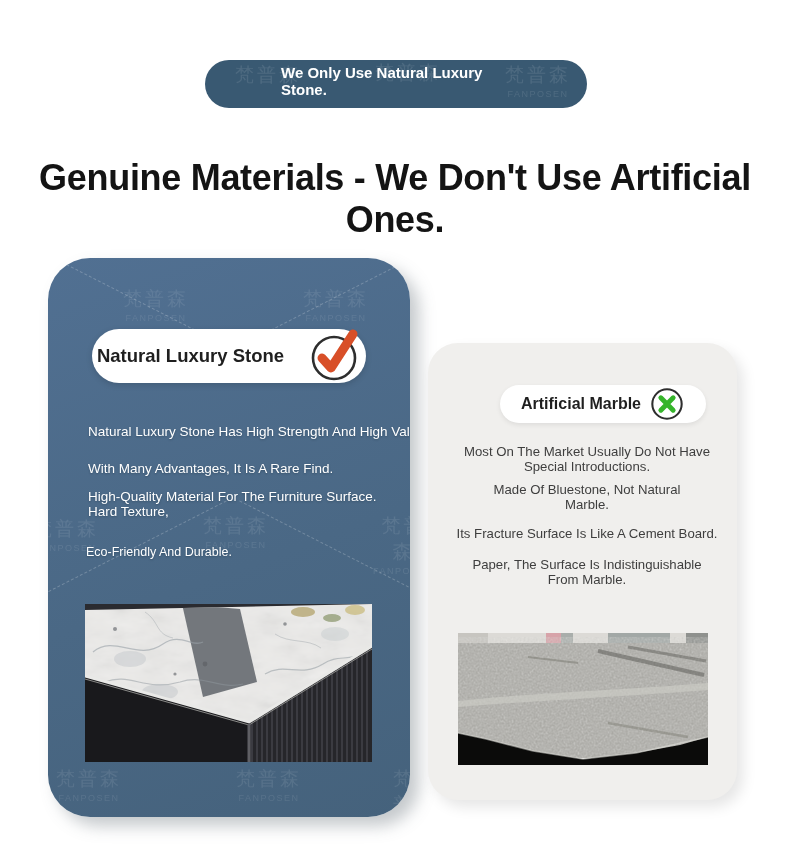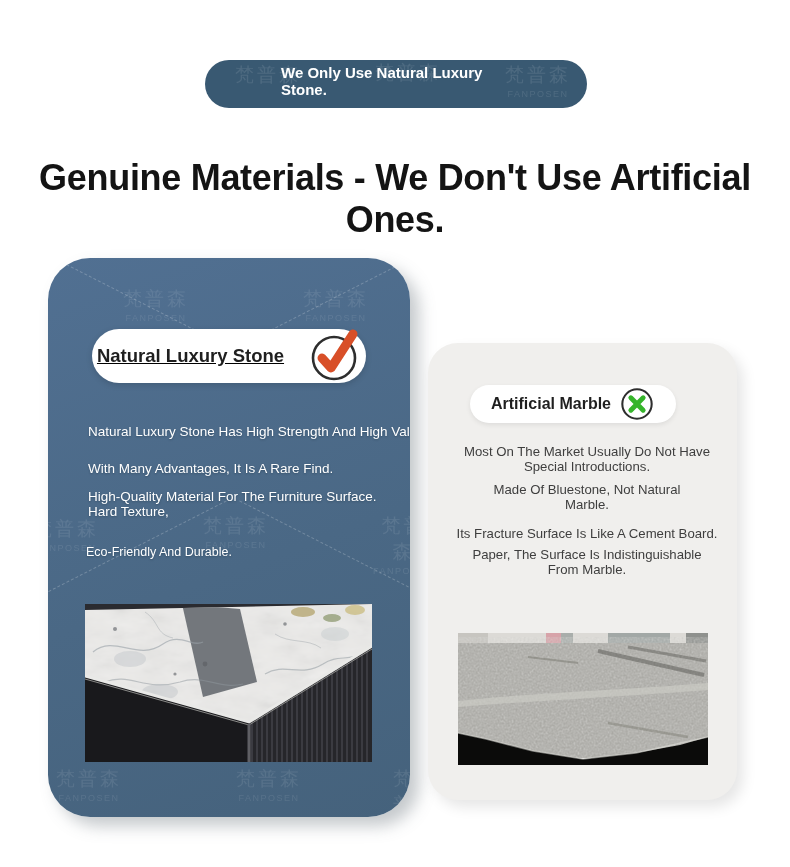--- a/index.html
+++ b/index.html
@@ -27,42 +27,42 @@
   
   .wm { position:absolute; text-align:center; color:#ffffff; opacity:0.09; pointer-events:none; }
   .wm .cn { display:block; font-size:19px; letter-spacing:3px; }
   .wm .en { display:block; font-size:9px; letter-spacing:1.5px; margin-top:1px; }
   .banner .wm { opacity:0.10; }
   .wm-line { position:absolute; width:210px; border-top:1.5px dashed rgba(255,255,255,0.22); pointer-events:none; }
 
   
   .pill { position:absolute; background:#ffffff; display:flex; align-items:center; justify-content:center;
           box-shadow:0 2px 6px rgba(0,0,0,0.15); }
-  .pill-natural { left:44px; top:71px; width:274px; height:54px; border-radius:27px; gap:25px;text-decoration:underline; }
+  .pill-natural { left:44px; top:71px; width:274px; height:54px; border-radius:27px; gap:25px; }
   .pill-natural .pill-label { font-size:18.5px; font-weight:700; color:#1f1f1f; }
   .pill-natural .icon svg { display:block; margin-top:-3px; overflow:visible; }
-  .pill-artificial { left:42px; top:42px; width:206px; height:38px; border-radius:19px; gap:8px;
+  .pill-artificial { left:72px; top:42px; width:206px; height:38px; border-radius:19px; gap:8px;
                      box-shadow:0 2px 5px rgba(0,0,0,0.08); }
   .pill-artificial .pill-label { font-size:16px; font-weight:700; color:#1f1f1f; }
   .pill-artificial .icon svg { display:block; }
 
   
   .nat-paragraphs { position:absolute; left:40px; top:166px; width:330px; color:#ffffff; }
   .nat-paragraphs p { font-size:13.5px; line-height:15px; font-weight:400;
                       text-shadow:0 1px 2px rgba(20,40,55,0.35); }
   .np1 { white-space:nowrap; }
   .np2 { margin-top:22px; }
   .np3 { margin-top:13px; }
   .np4 { margin-top:26px; font-size:12.5px !important; margin-left:-2px; }
 
   .art-paragraphs { position:absolute; left:28px; top:101px; width:262px; color:#3e3e3e;text-align:center; }
   .art-paragraphs p { font-size:13.2px; line-height:15px; font-weight:400; }
   .ap2 { margin-top:8px; }
   .ap3 { margin-top:14px; }
-  .ap4 { margin-top:6px; }
+  .ap4 { margin-top:16px; }
 
   
   .photo { position:absolute; line-height:0; }
   .nat-photo { left:37px; top:346px; width:287px; height:158px; }
   .art-photo { left:30px; top:290px; width:250px; height:132px; }
   .photo svg { display:block; }
 </style>
 </head>
 <body>
 

